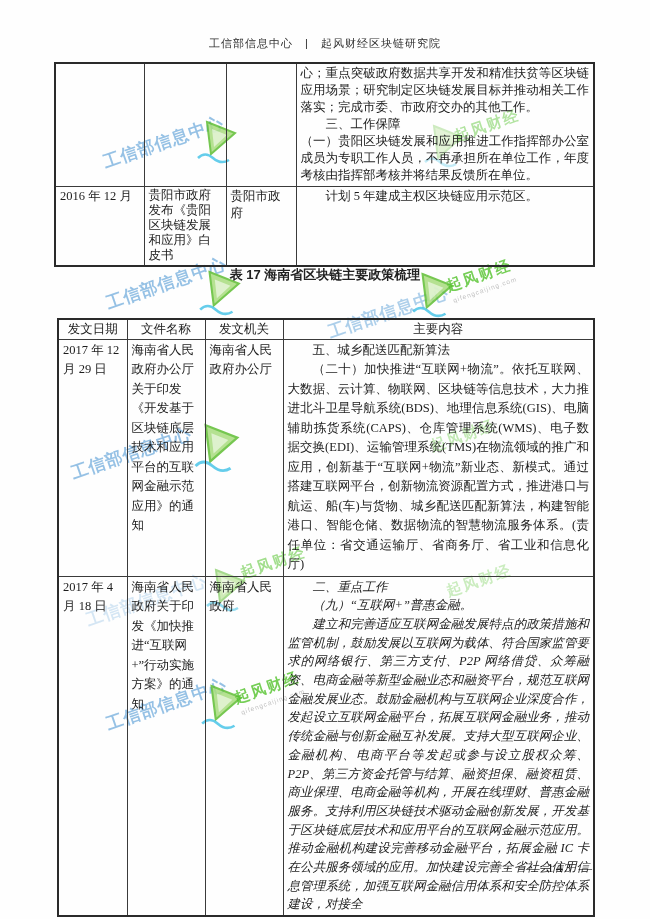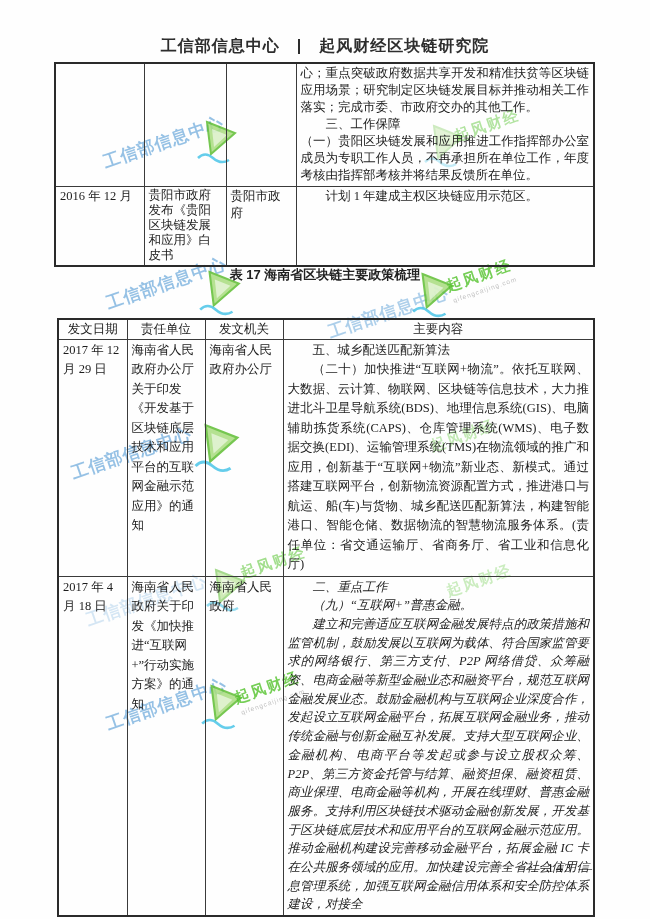--- a/index.html
+++ b/index.html
@@ -6,21 +6,21 @@
   html,body { background:#e8e8e8; }
   .page {
     position:relative; width:650px; height:919px; margin:0 auto;
     background:#fefefe; overflow:hidden;
     font-family:"Liberation Serif","DejaVu Serif",serif;
     color:#1c1c1c;
   }
   .doc-header {
     position:absolute; top:36px; left:0; width:100%;
     text-align:center; font-family:"Liberation Sans","DejaVu Sans",sans-serif;
-    font-size:16px; font-weight:bold; color:#2d2d2d; letter-spacing:1px; z-index:2;
+    font-size:11px; font-weight:normal; color:#2d2d2d; letter-spacing:1px; z-index:2;
   }
   .caption {
     position:absolute; top:266px; left:0; width:100%;
     text-align:center; font-family:"Liberation Sans","DejaVu Sans",sans-serif;
     font-size:13px; font-weight:bold; color:#222; z-index:2;
   }
   table { border-collapse:collapse; table-layout:fixed; position:absolute; z-index:2; background:transparent; }
   td, th {
     border:1px solid #3a3a3a; vertical-align:top; padding:1px 4px;
     font-size:12.5px; font-weight:normal; text-align:left; overflow:hidden;
@@ -148,39 +148,39 @@
         <p class="par">心；重点突破政府数据共享开发和精准扶贫等区块链应用场景；研究制定区块链发展目标并推动相关工作落实；完成市委、市政府交办的其他工作。</p>
         <p class="par ind">三、工作保障</p>
         <p class="par">（一）贵阳区块链发展和应用推进工作指挥部办公室成员为专职工作人员，不再承担所在单位工作，年度考核由指挥部考核并将结果反馈所在单位。</p>
       </td>
     </tr>
     <tr class="rB">
       <td>2016 年 12 月</td>
       <td class="docname">贵阳市政府发布《贵阳区块链发展和应用》白皮书</td>
       <td>贵阳市政府</td>
       <td class="content">
-        <p class="par ind">计划 1 年建成主权区块链应用示范区。</p>
+        <p class="par ind">计划 5 年建成主权区块链应用示范区。</p>
       </td>
     </tr>
   </tbody>
     </table>
 
   <div class="caption">表 17 海南省区块链主要政策梳理</div>
 
   <table class="tbl t2">
     <colgroup>
         <col style="width:69px">
         <col style="width:78px">
         <col style="width:78px">
         <col style="width:311px">
       </colgroup>
     <tbody>
         <tr class="hrow">
       <td>发文日期</td>
-      <td>责任单位</td>
+      <td>文件名称</td>
       <td>发文机关</td>
       <td>主要内容</td>
     </tr>
     <tr class="r1">
       <td>2017 年 12 月 29 日</td>
       <td>海南省人民政府办公厅关于印发《开发基于区块链底层技术和应用平台的互联网金融示范应用》的通知</td>
       <td>海南省人民政府办公厅</td>
       <td class="content">
         <p class="par ind">五、城乡配送匹配新算法</p>
         <p class="par ind">（二十）加快推进“互联网+物流”。依托互联网、大数据、云计算、物联网、区块链等信息技术，大力推进北斗卫星导航系统(BDS)、地理信息系统(GIS)、电脑辅助拣货系统(CAPS)、仓库管理系统(WMS)、电子数据交换(EDI)、运输管理系统(TMS)在物流领域的推广和应用，创新基于“互联网+物流”新业态、新模式。通过搭建互联网平台，创新物流资源配置方式，推进港口与航运、船(车)与货物、城乡配送匹配新算法，构建智能港口、智能仓储、数据物流的智慧物流服务体系。(责任单位：省交通运输厅、省商务厅、省工业和信息化厅)</p>

